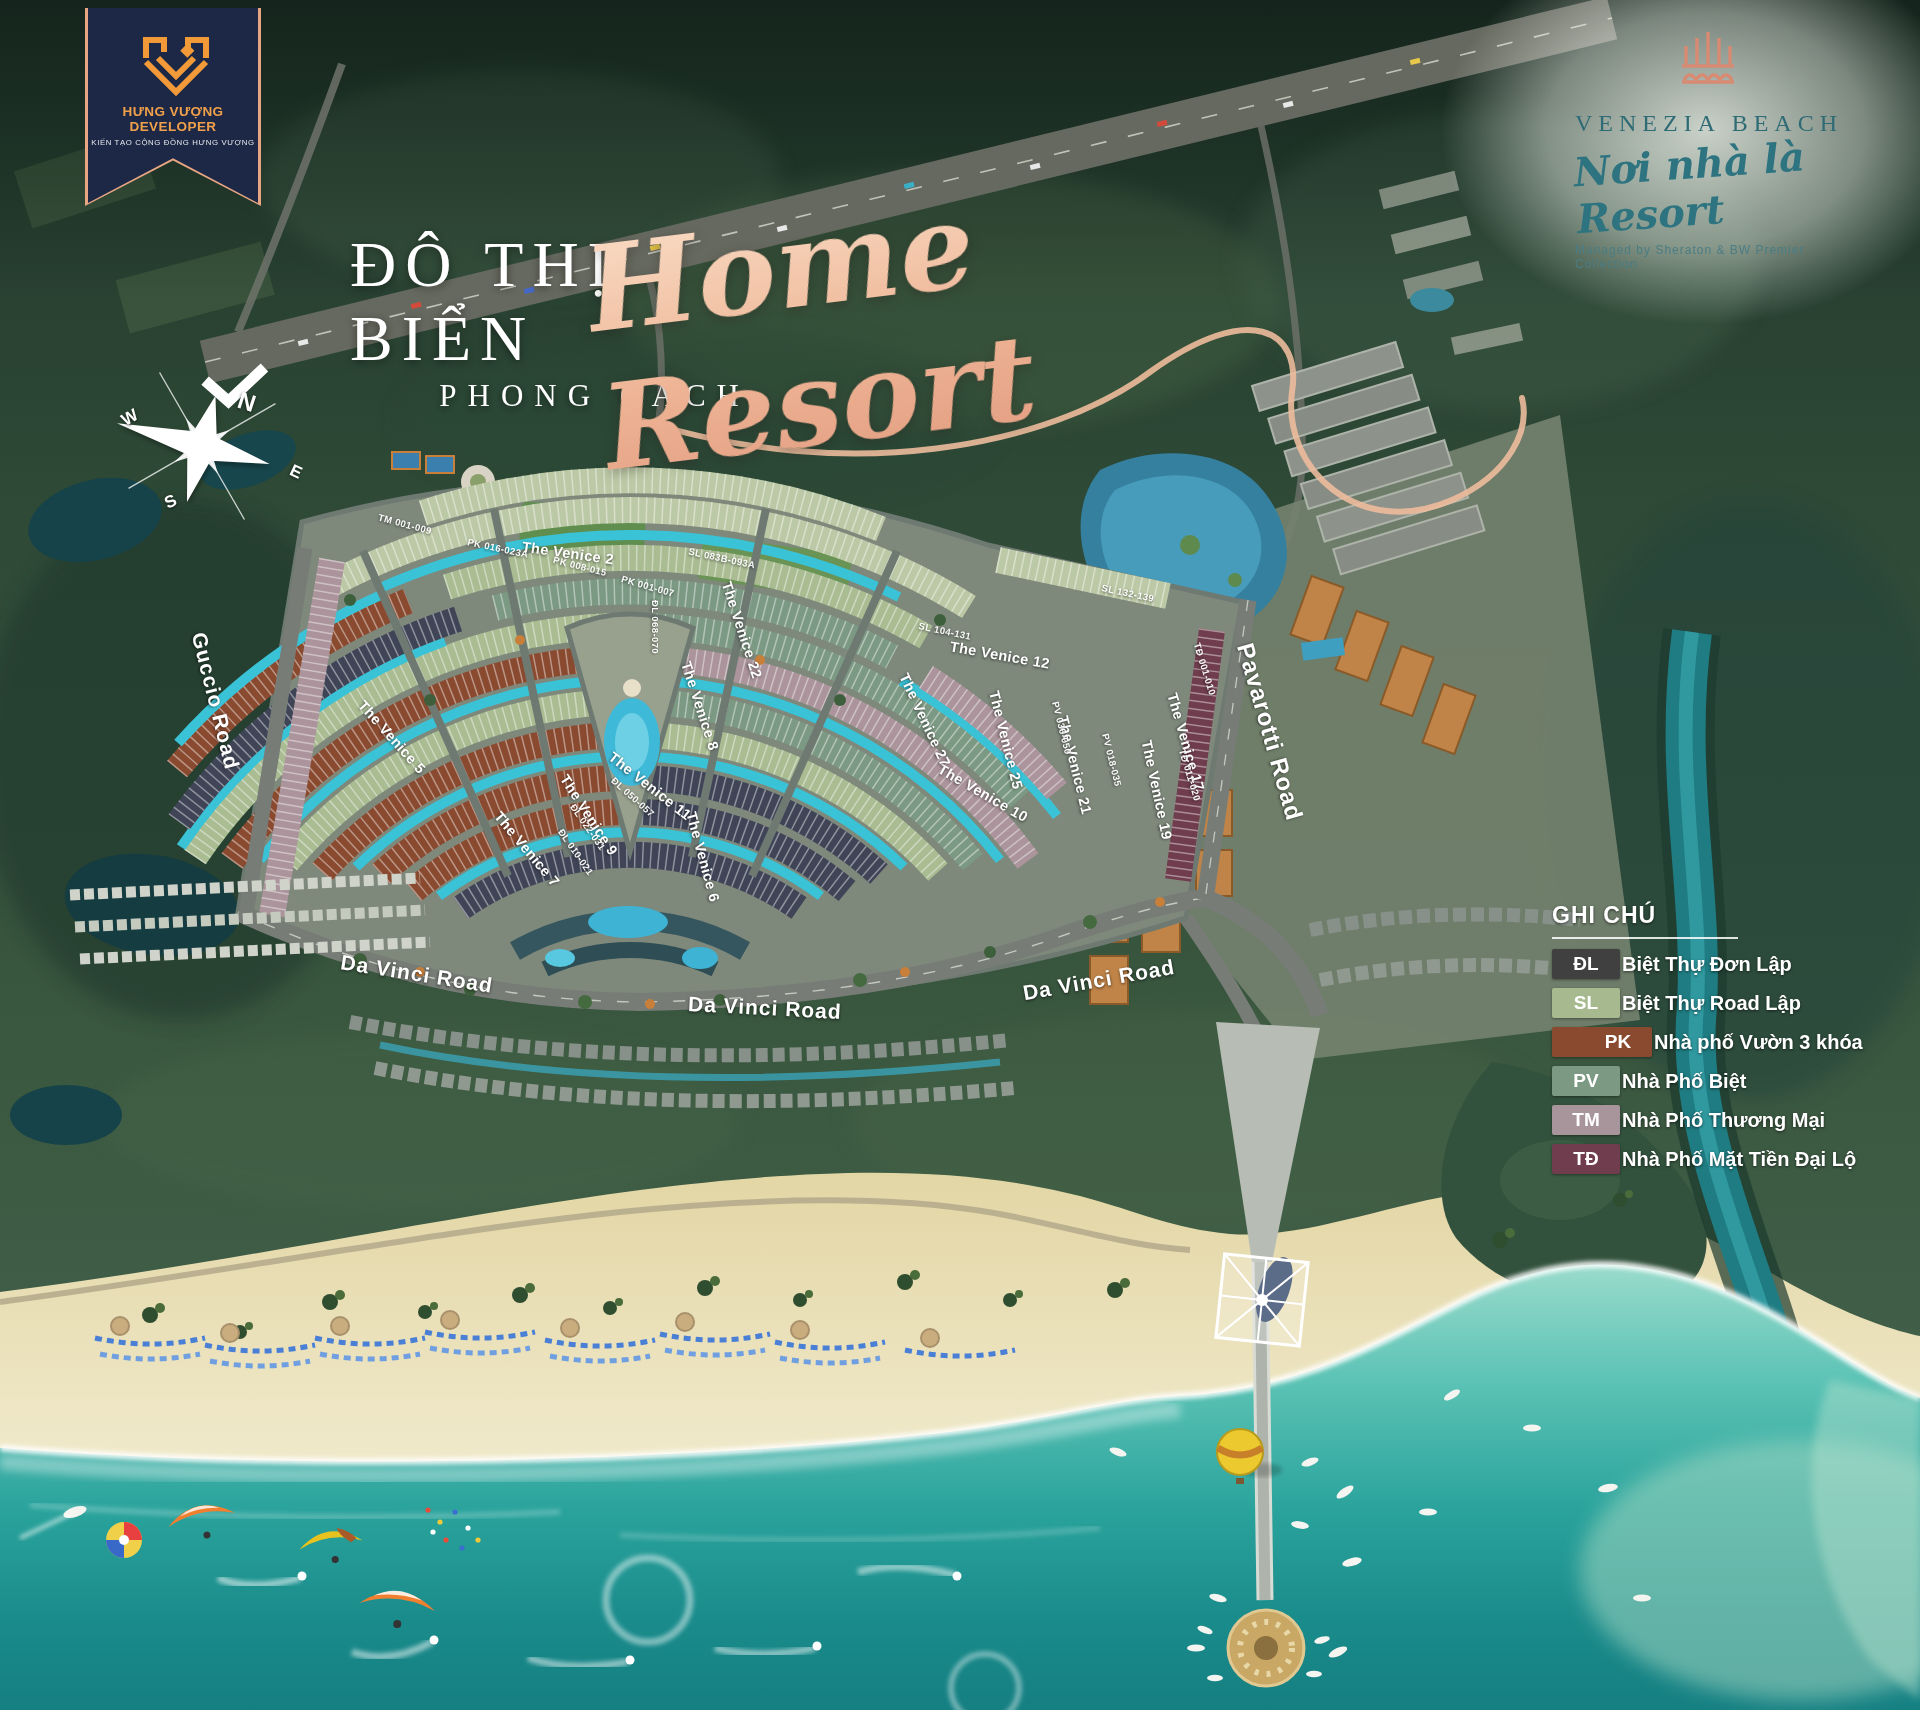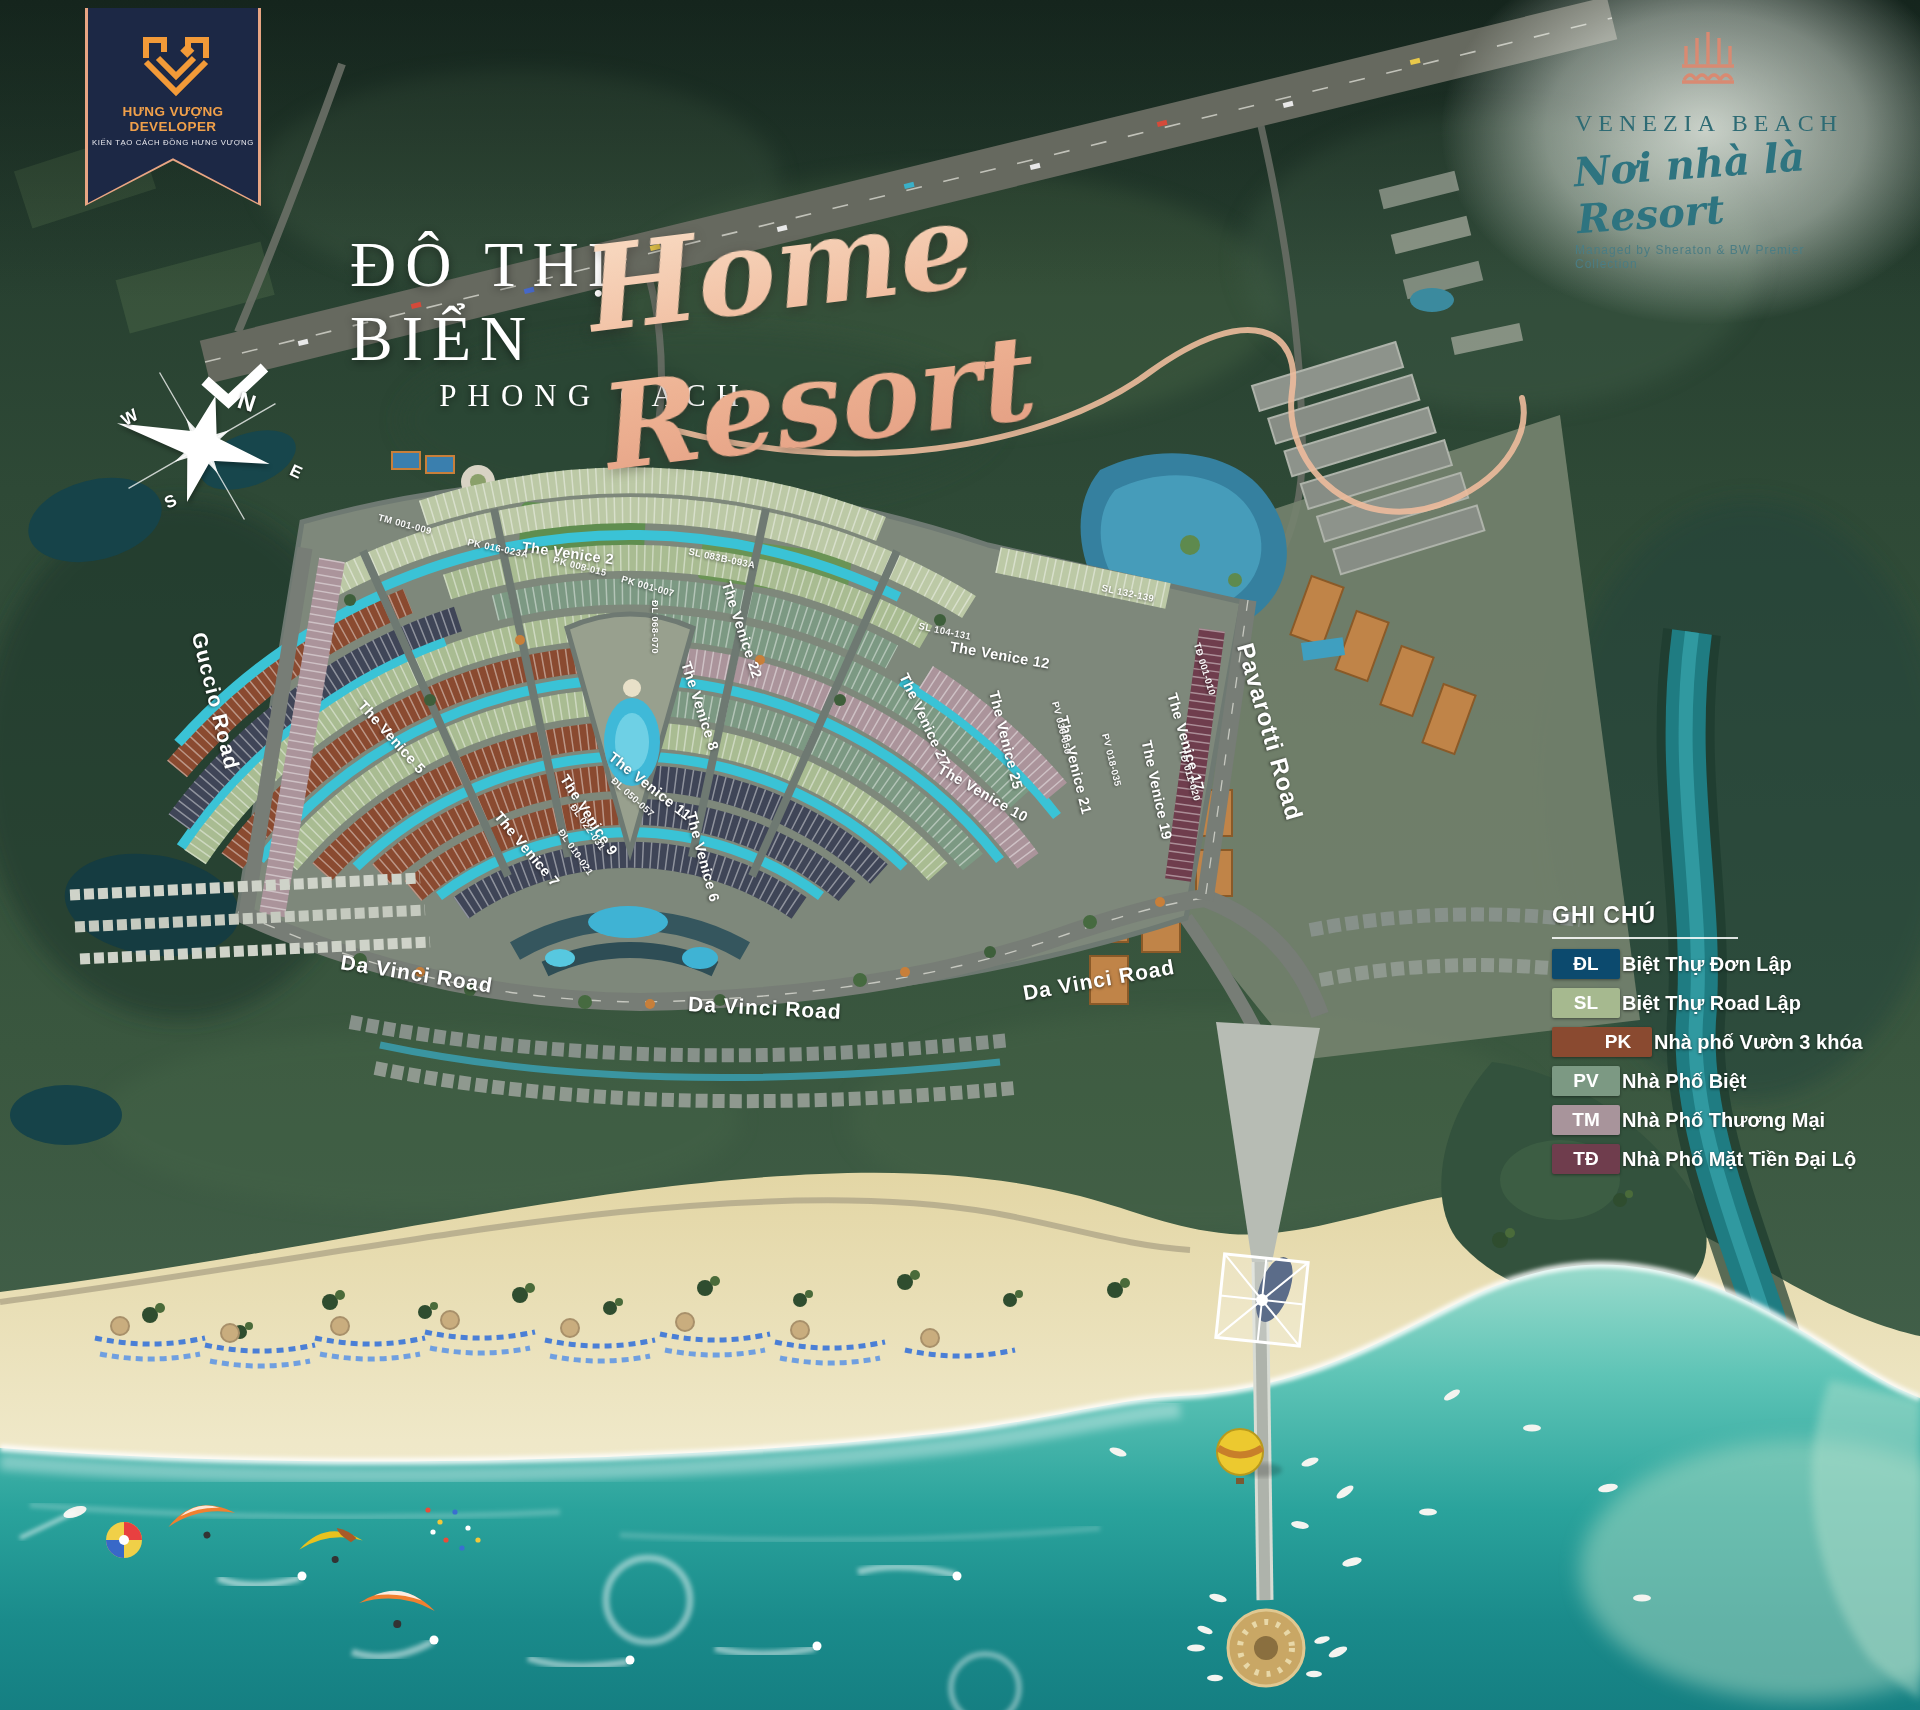--- a/index.html
+++ b/index.html
@@ -561,42 +561,42 @@
     <svg width="176" height="90" style="position:absolute;left:0;top:8px;">
       <g transform="translate(88,46)" stroke="#f29a38" fill="none" stroke-width="6">
         <path d="M-30,-4 L-30,-22 L-12,-22 L-12,-10"></path>
         <path d="M30,-4 L30,-22 L12,-22 L12,-10"></path>
         <path d="M-30,0 L0,30 L30,0"></path>
         <path d="M-18,-4 L0,14 L18,-4"></path>
         <rect x="-5" y="-21" width="10" height="10" transform="rotate(45)" fill="#f29a38" stroke="none"></rect>
       </g>
     </svg>
     <div id="badge-name">HƯNG VƯỢNG DEVELOPER</div>
-    <div id="badge-tag">KIẾN TẠO CÁCH ĐỒNG HƯNG VƯỢNG</div>
+    <div id="badge-tag">KIẾN TẠO CỘNG ĐỒNG HƯNG VƯỢNG</div>
   </div>
 </div>
 
 <div id="title-block">
   <div id="title-line1">ĐÔ THỊ BIỂN</div>
   <div id="title-line2">PHONG CÁCH</div>
 </div>
 <div id="title-script">Home Resort</div>
 
 <div id="venezia">
   <div style="height:76px;"></div>
   <div id="venezia-name">VENEZIA BEACH</div>
   <div id="venezia-slogan">Nơi nhà là Resort</div>
   <div id="venezia-managed">Managed by Sheraton &amp; BW Premier Collection</div>
 </div>
 
 <div id="legend">
   <div id="legend-title">GHI CHÚ</div>
   <div id="legend-rule"></div>
   <div class="legend-row">
-    <div class="legend-swatch" style="background: #0c4a6e;">ĐL</div>
+    <div class="legend-swatch" style="background: #404040;">ĐL</div>
     <div class="legend-label">Biệt Thự Đơn Lập</div>
   </div>
   <div class="legend-row">
     <div class="legend-swatch" style="background: rgb(166, 185, 143);">SL</div>
     <div class="legend-label">Biệt Thự Road Lập</div>
   </div>
   <div class="legend-row">
     <div class="legend-swatch" style="background: rgb(138, 74, 48); padding-left: 32px;">PK</div>
     <div class="legend-label">Nhà phố Vườn 3 khóa</div>
   </div>

